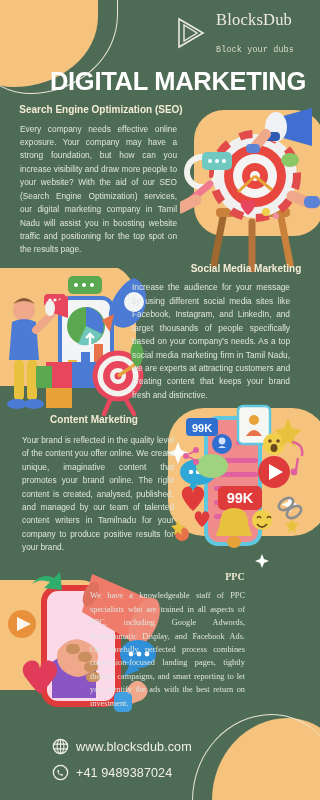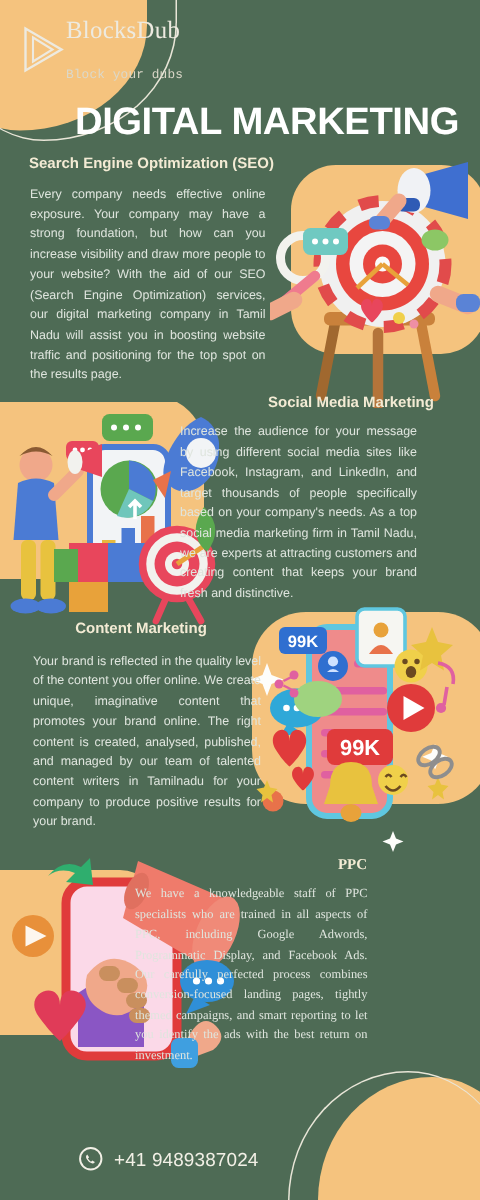--- a/index.html
+++ b/index.html
@@ -42,21 +42,21 @@
     width:150px; height:130px;
     border-left:1.4px solid #e9e6d8;
     border-top:1.4px solid #e9e6d8;
     border-right:none; border-bottom:none;
     border-radius:64% 56% 0 0 / 80% 74% 0 0;
     z-index:2;
   }
 
   
   .header { position:relative; z-index:5; padding:12px 14px 0 14px; }
-  .logo-row { display:flex; align-items:center; gap:0; padding-right:12px; }
+  .logo-row { display:flex; justify-content:flex-end; align-items:center; gap:10px; padding-right:12px; }
   .logo-mark { width:30px; height:32px; flex:none; }
   .logo-text { line-height:1; }
   .logo-name {
     font-family:"Liberation Serif", serif;
     font-size:16.5px; color:#edeae0; letter-spacing:.2px; display:block;
   }
   .logo-tag {
     font-family:Liberation Mono, monospace;
     font-size:8.5px; color:#dcd8c9; display:block; margin-top:17px; letter-spacing:.1px;
   }
@@ -86,21 +86,21 @@
   }
 
   
   .sec-seo { padding:8px 12px 0 12px; }
   .sec-seo .sec-head { width:178px; }
   .sec-seo .sec-body { width:165px; margin-top:6px; padding-left:8px; }
 
   .art-seo { position:absolute; right:-4px; top:104px; width:144px; height:168px; z-index:4; }
 
   
-  .sec-smm { margin-top:6px; padding:0 10px; }
+  .sec-smm { margin-top:6px; padding:0 22px; }
   .sec-smm .sec-head { margin-left:140px; width:168px; }
   .sec-smm .sec-body { margin-left:110px; width:158px; margin-top:6px; }
   .art-smm { position:absolute; left:-6px; top:268px; width:152px; height:152px; z-index:4; }
 
   
   .sec-cm { margin-top:12px; padding:0 10px; }
   .sec-cm .sec-head { width:160px; margin-left:4px; }
   .sec-cm .sec-body { width:152px; margin-left:12px; margin-top:7px; }
   .art-cm { position:absolute; right:-2px; top:400px; width:160px; height:168px; z-index:4; }
 
@@ -353,20 +353,28 @@
     <rect x="118" y="126" width="18" height="20" rx="5" fill="#3f9fe0"></rect>
   </svg>
 
   <div class="section sec-ppc">
     <div class="sec-head">PPC</div>
     <div class="sec-body">We have a knowledgeable staff of PPC specialists who are trained in all aspects of PPC, including Google Adwords, Programmatic Display, and Facebook Ads. Our carefully perfected process combines conversion-focused landing pages, tightly themed campaigns, and smart reporting to let you identify the ads with the best return on investment.</div>
   </div>
 
   <div class="footer">
 
+    <div class="contact">
+      <svg class="contact-ico" viewBox="0 0 20 20">
+        <circle cx="10" cy="10" r="8.4" fill="none" stroke="#f2f0e6" stroke-width="1.5"></circle>
+        <ellipse cx="10" cy="10" rx="4" ry="8.4" fill="none" stroke="#f2f0e6" stroke-width="1.2"></ellipse>
+        <path d="M1.7 7.2 H18.3 M1.7 12.8 H18.3 M10 1.6 V18.4" stroke="#f2f0e6" stroke-width="1.2"></path>
+      </svg>
+      <span class="contact-txt">www.blocksdub.com</span>
+    </div>
 
 
     <div class="contact">
       <svg class="contact-ico" viewBox="0 0 20 20">
         <circle cx="10" cy="10" r="8.4" fill="none" stroke="#f2f0e6" stroke-width="1.5"></circle>
         <path d="M7.2 6.6 q-1.6 1.4 -0.4 3.6 q1.4 2.6 4 3.4 q2 0.6 2.4-1 l-2-1.2 -1 0.9 q-1.6-0.9 -2.4-2.4 l0.9-1z" fill="#f2f0e6"></path>
       </svg>
       <span class="contact-txt">+41 9489387024</span>
     </div>
 

